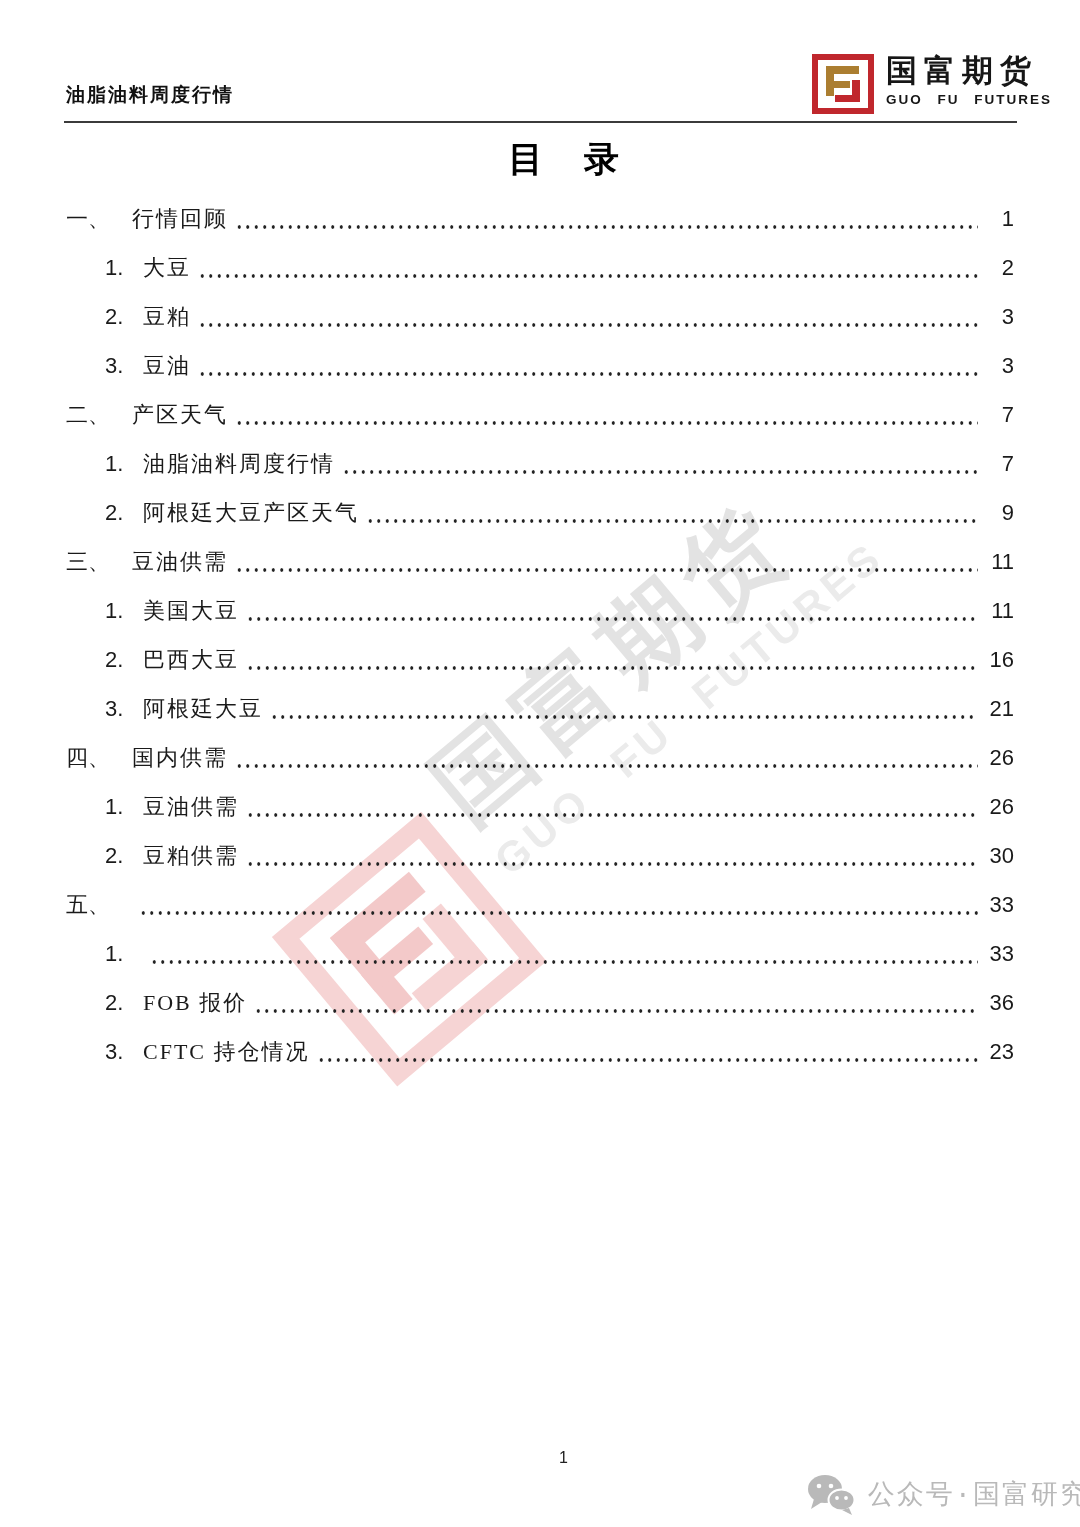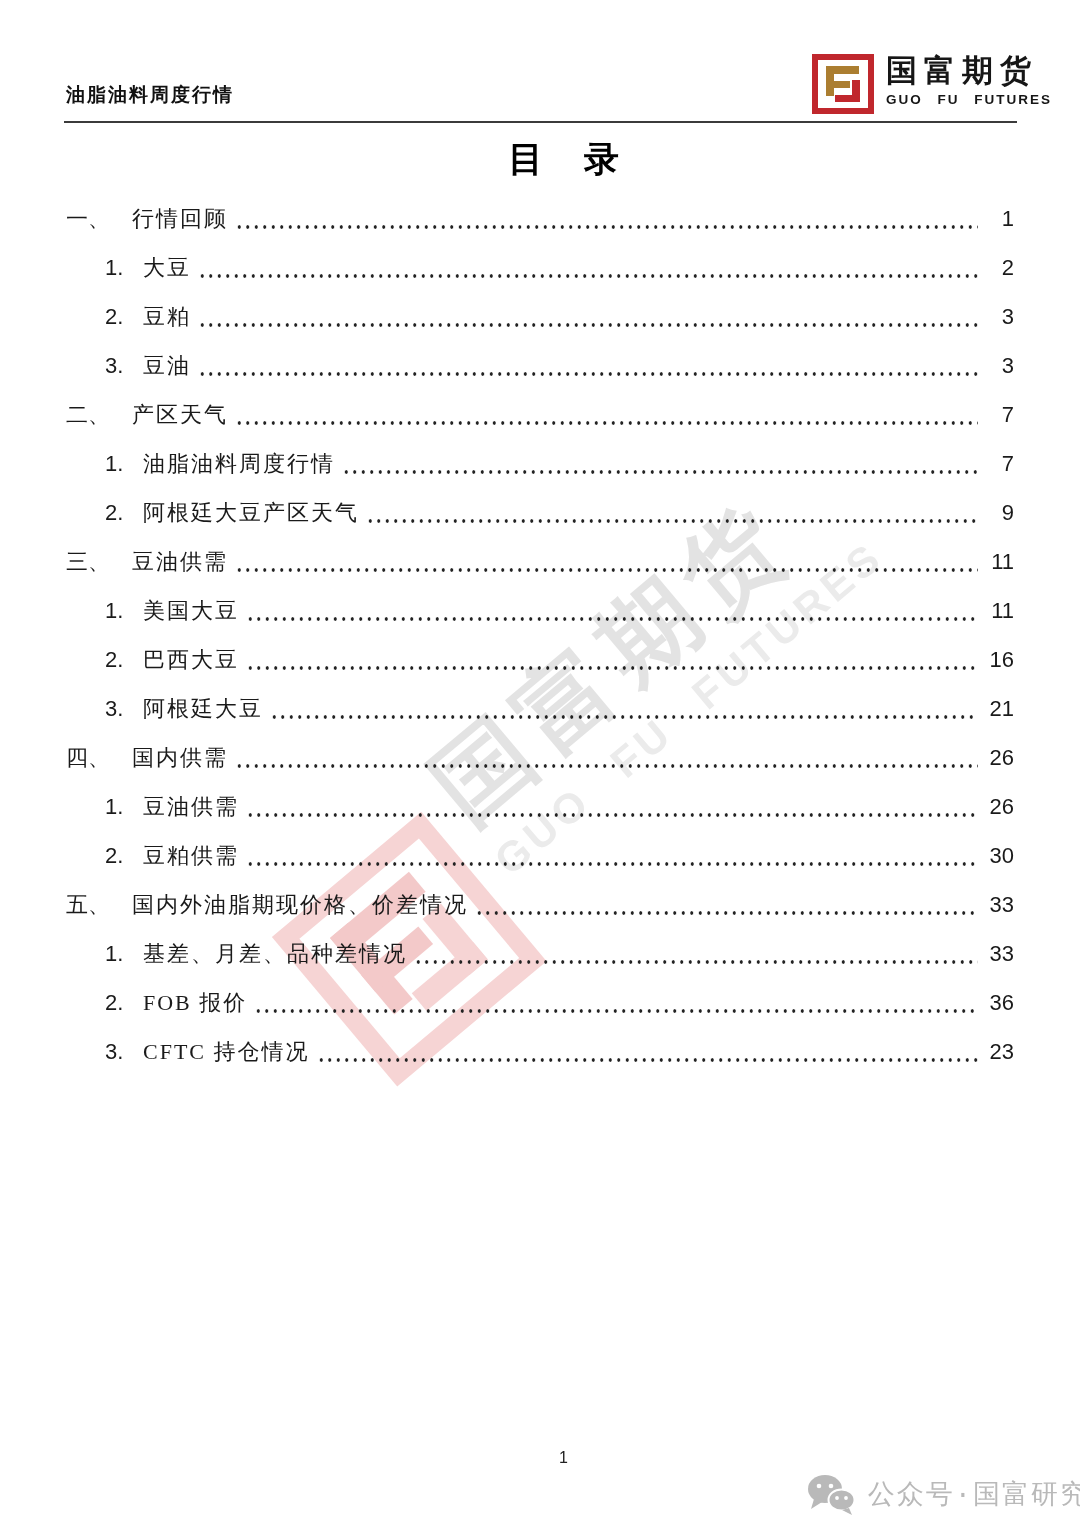--- a/index.html
+++ b/index.html
@@ -224,27 +224,25 @@
       <span class="toc-page">26</span>
     </div>
       <div class="toc-row l2">
       <span class="toc-num">2.</span>
       <span class="toc-label">豆粕供需</span>
       <span class="leader"></span>
       <span class="toc-page">30</span>
     </div>
       <div class="toc-row l1">
       <span class="toc-num">五、</span>
-      <span class="toc-label">国内外油脂期现价格、价差情况</span>
       <span class="leader"></span>
       <span class="toc-page">33</span>
     </div>
       <div class="toc-row l2">
       <span class="toc-num">1.</span>
-      <span class="toc-label">基差、月差、品种差情况</span>
       <span class="leader"></span>
       <span class="toc-page">33</span>
     </div>
       <div class="toc-row l2">
       <span class="toc-num">2.</span>
       <span class="toc-label">FOB 报价</span>
       <span class="leader"></span>
       <span class="toc-page">36</span>
     </div>
       <div class="toc-row l2">

